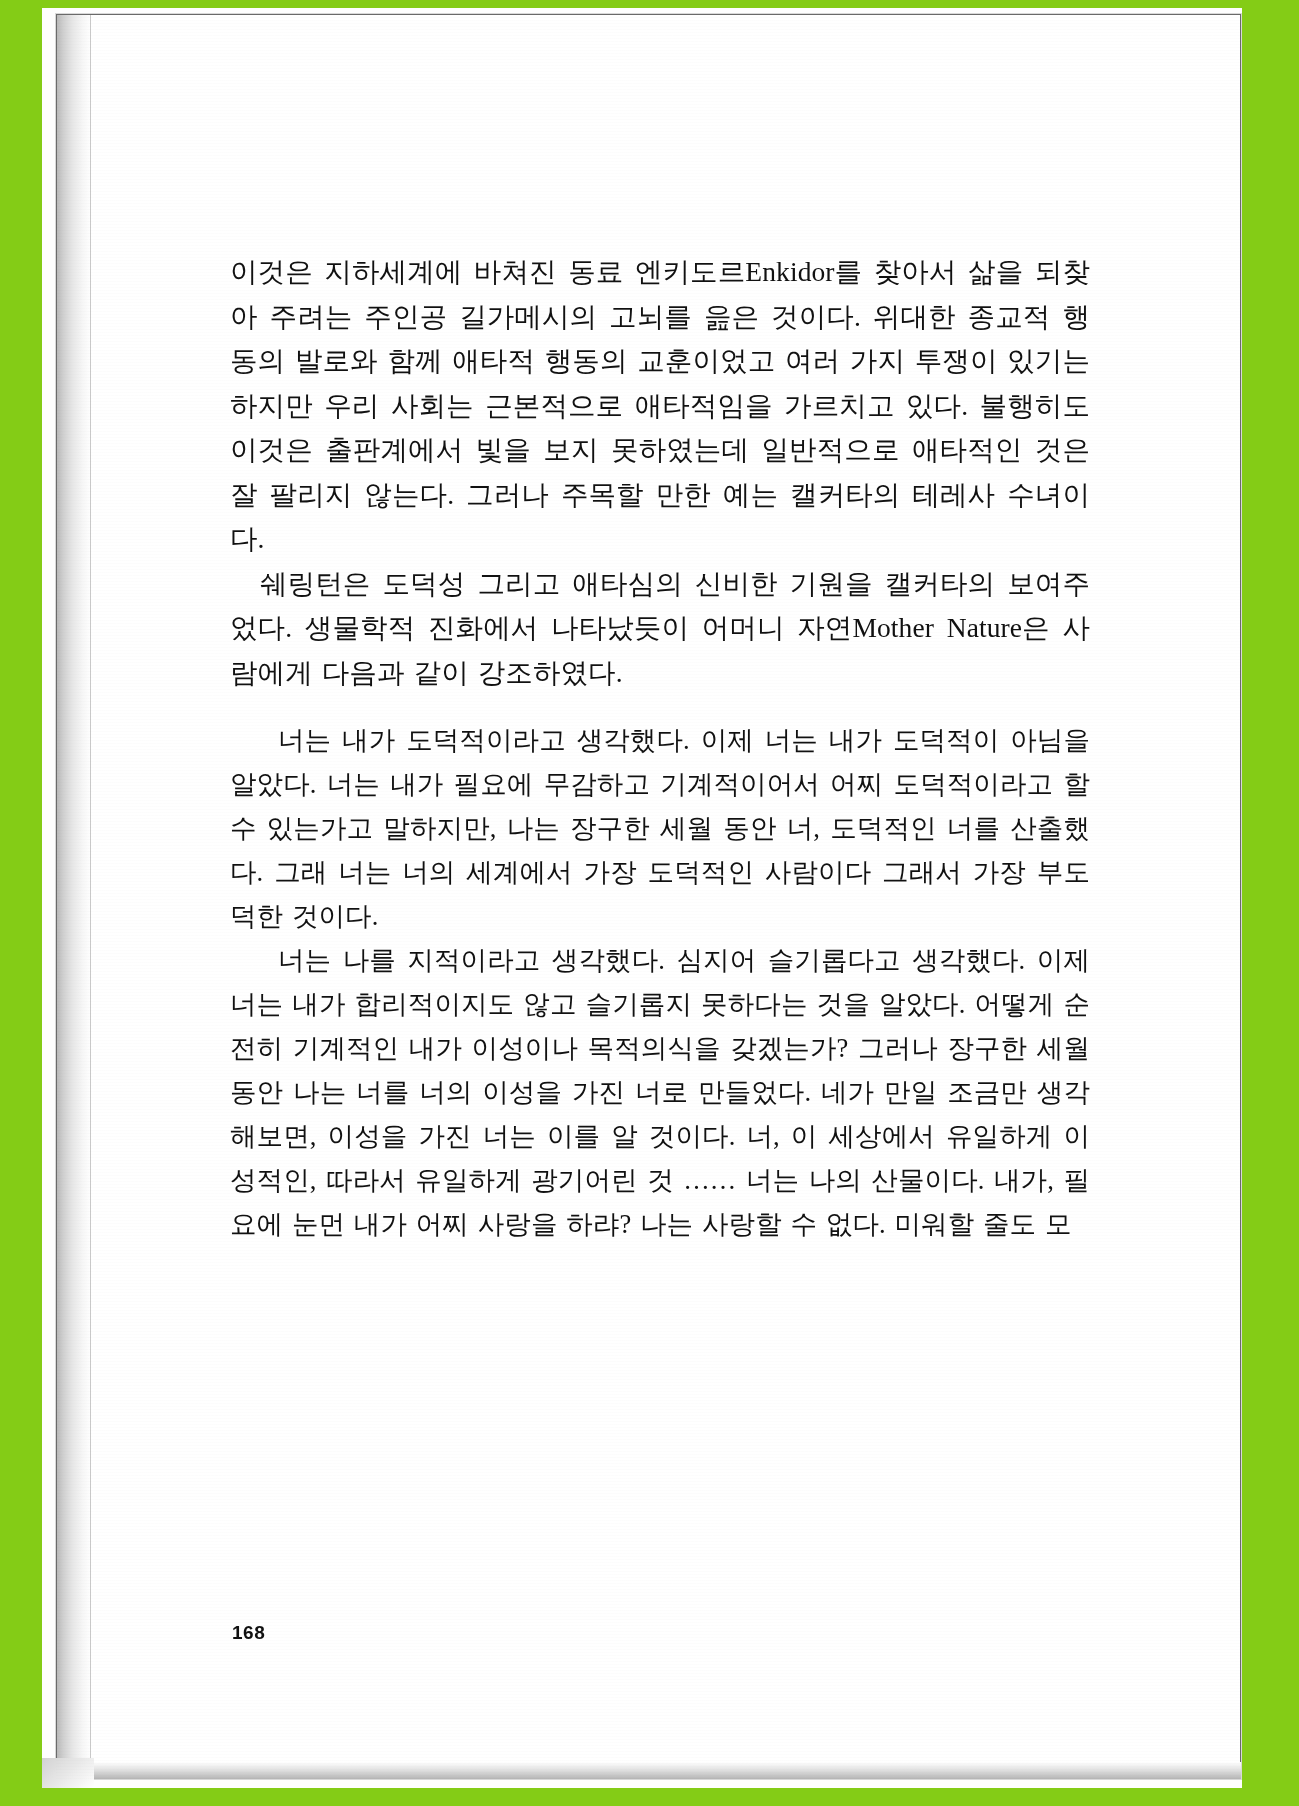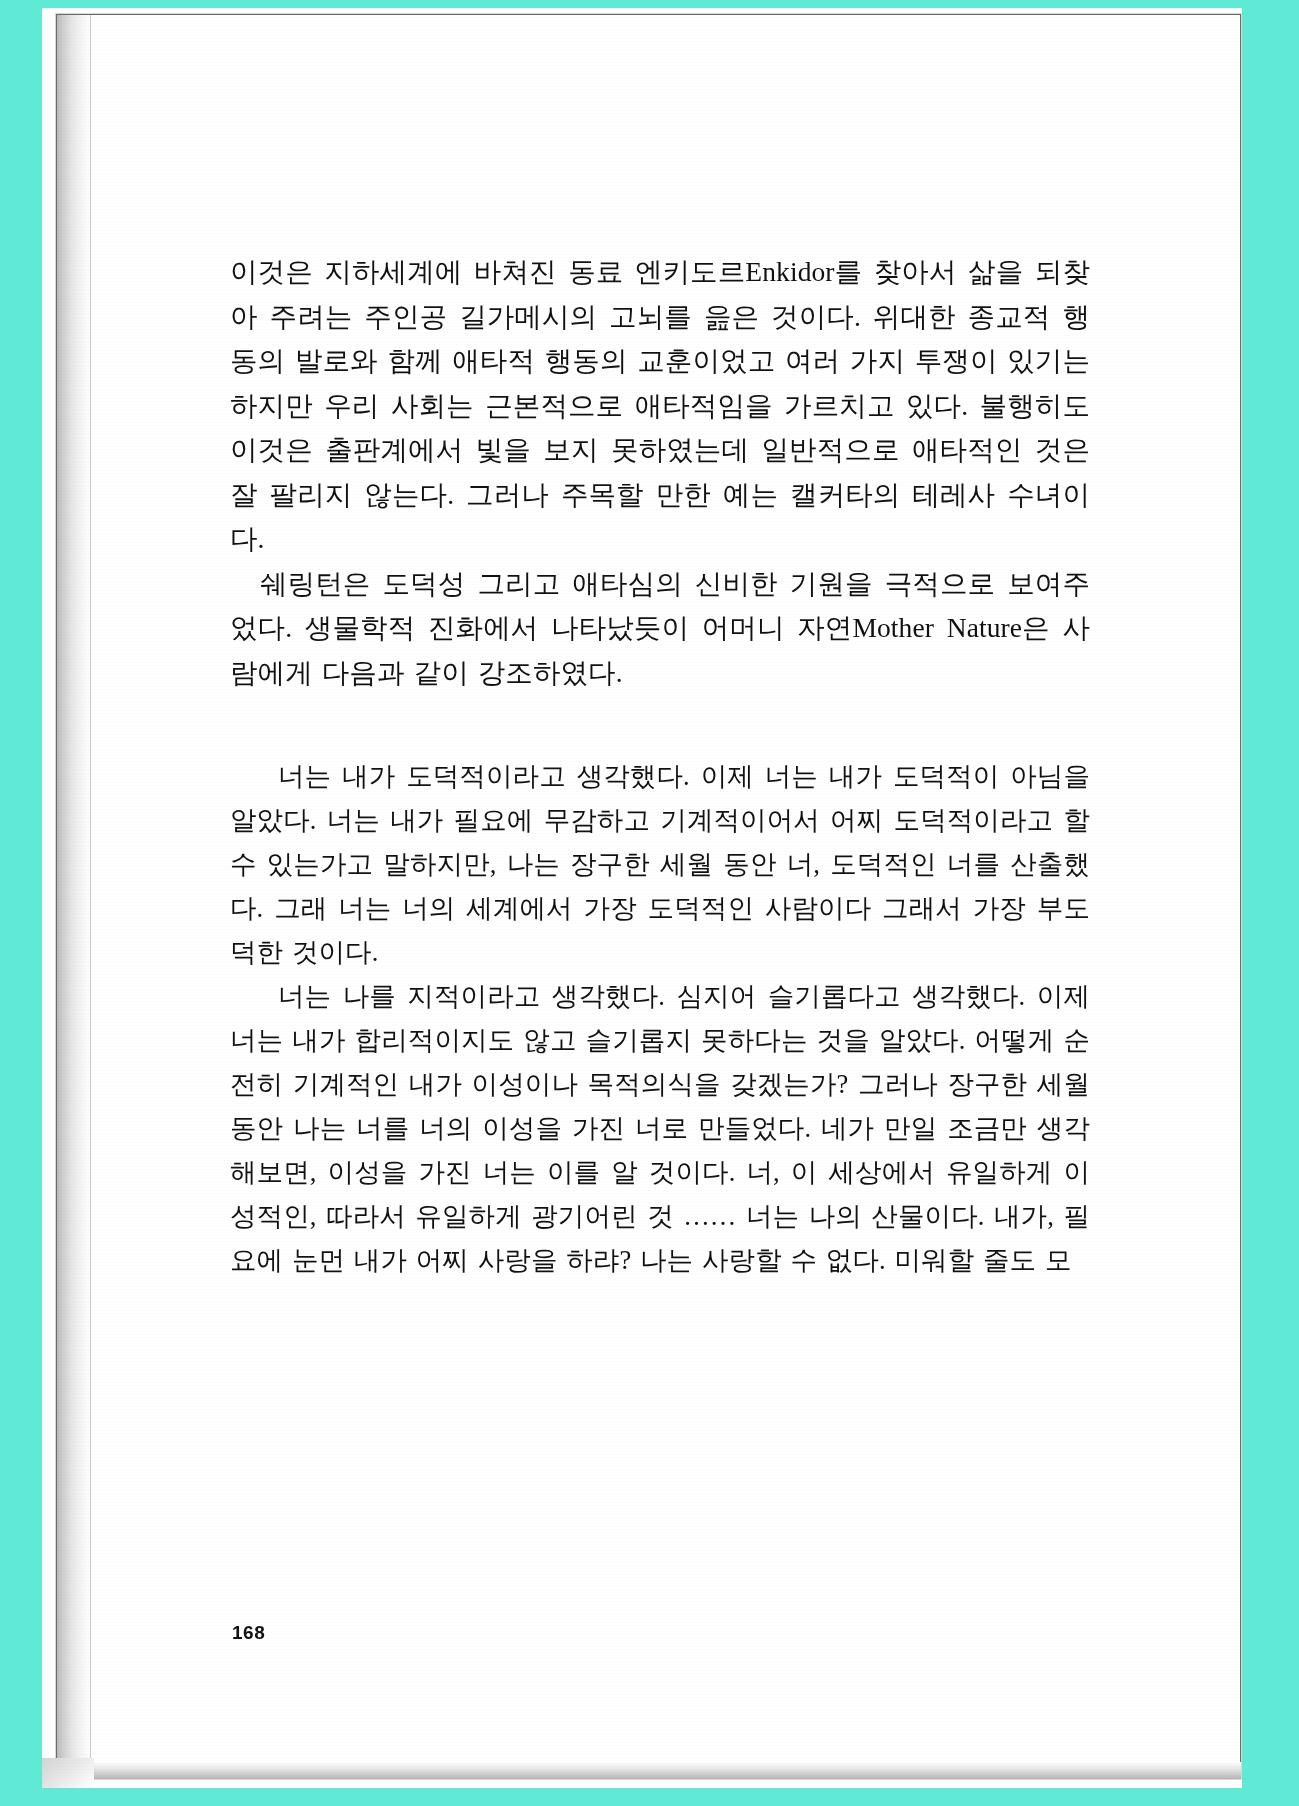--- a/index.html
+++ b/index.html
@@ -15,21 +15,21 @@
     overflow: hidden;
   }
 
   
   #page-scan {
     position: absolute;
     left: 0;
     top: 0;
     width: 1299px;
     height: 1806px;
-    background: #5eead4;
+    background: #84cc16;
   }
 
   
   .scan-backdrop {
     position: absolute;
     left: 42px;
     top: 8px;
     width: 1200px;
     height: 1780px;
     background: #fefefe;
@@ -102,21 +102,21 @@
     text-justify: inter-character;
     letter-spacing: 0.1px;
     word-spacing: 2px;
   }
 
   p.indent {
     text-indent: 30px;
   }
 
   .quote-block {
-    margin-top: 60px;
+    margin-top: 24px;
   }
   .quote-block p {
     text-indent: 48px;
     font-size: 26.5px;
     line-height: 1.66;
   }
 
   
   .page-number {
     position: absolute;
@@ -153,21 +153,21 @@
   <div class="gutter-shadow"></div>
   <div class="gutter-line"></div>
   <div class="bottom-shadow"></div>
   <div class="corner-fold"></div>
 
   <div class="text-column">
 
     <p>이것은 지하세계에 바쳐진 동료 엔키도르Enkidor를 찾아서 삶을 되찾아 주려는 주인공 길가메시의 고뇌를 읊은 것이다. 위대한 종교적 행동의 발로와 함께 애타적 행동의 교훈이었고 여러 가지 투쟁이 있기는 하지만 우리 사회는 근본적으로 애타적임을 가르치고 있다. 불행히도 이것은 출판계에서 빛을 보지 못하였는데 일반적으로 애타적인 것은 잘 팔리지 않는다. 그러나 주목할 만한 예는 캘커타의 테레사 수녀이다.</p>
 
 
-    <p class="indent">쉐링턴은 도덕성 그리고 애타심의 신비한 기원을 극적으로 보여주었다. 생물학적 진화에서 나타났듯이 어머니 자연Mother Nature은 사람에게 다음과 같이 강조하였다.</p>
+    <p class="indent">쉐링턴은 도덕성 그리고 애타심의 신비한 기원을 캘커타의 보여주었다. 생물학적 진화에서 나타났듯이 어머니 자연Mother Nature은 사람에게 다음과 같이 강조하였다.</p>
 
     <div class="quote-block">
       <p>너는 내가 도덕적이라고 생각했다. 이제 너는 내가 도덕적이 아님을 알았다. 너는 내가 필요에 무감하고 기계적이어서 어찌 도덕적이라고 할 수 있는가고 말하지만, 나는 장구한 세월 동안 너, 도덕적인 너를 산출했다. 그래 너는 너의 세계에서 가장 도덕적인 사람이다 그래서 가장 부도덕한 것이다.</p>
       <p>너는 나를 지적이라고 생각했다. 심지어 슬기롭다고 생각했다. 이제 너는 내가 합리적이지도 않고 슬기롭지 못하다는 것을 알았다. 어떻게 순전히 기계적인 내가 이성이나 목적의식을 갖겠는가? 그러나 장구한 세월 동안 나는 너를 너의 이성을 가진 너로 만들었다. 네가 만일 조금만 생각해보면, 이성을 가진 너는 이를 알 것이다. 너, 이 세상에서 유일하게 이성적인, 따라서 유일하게 광기어린 것 …… 너는 나의 산물이다. 내가, 필요에 눈먼 내가 어찌 사랑을 하랴? 나는 사랑할 수 없다. 미워할 줄도 모</p>
     </div>
 
   </div>
 
   <div class="page-number">168</div>
 

